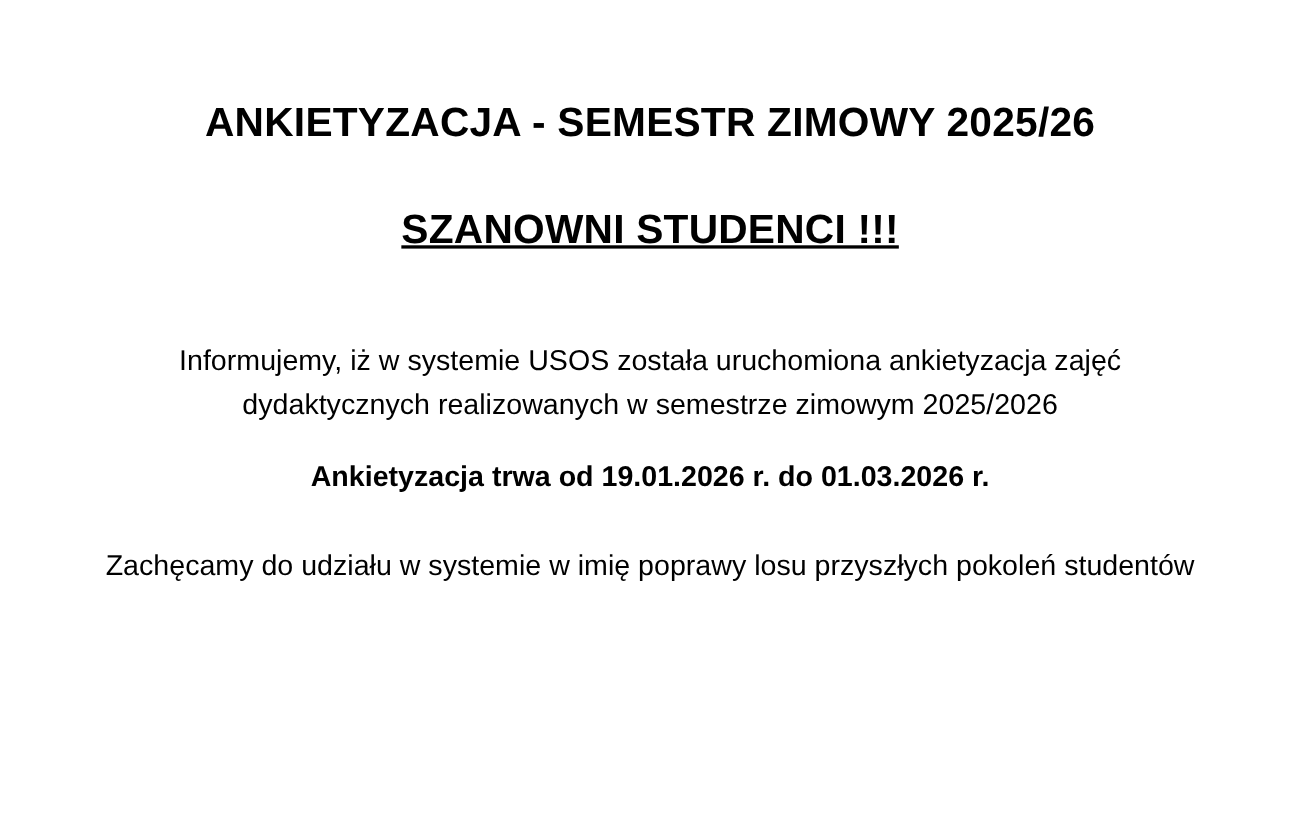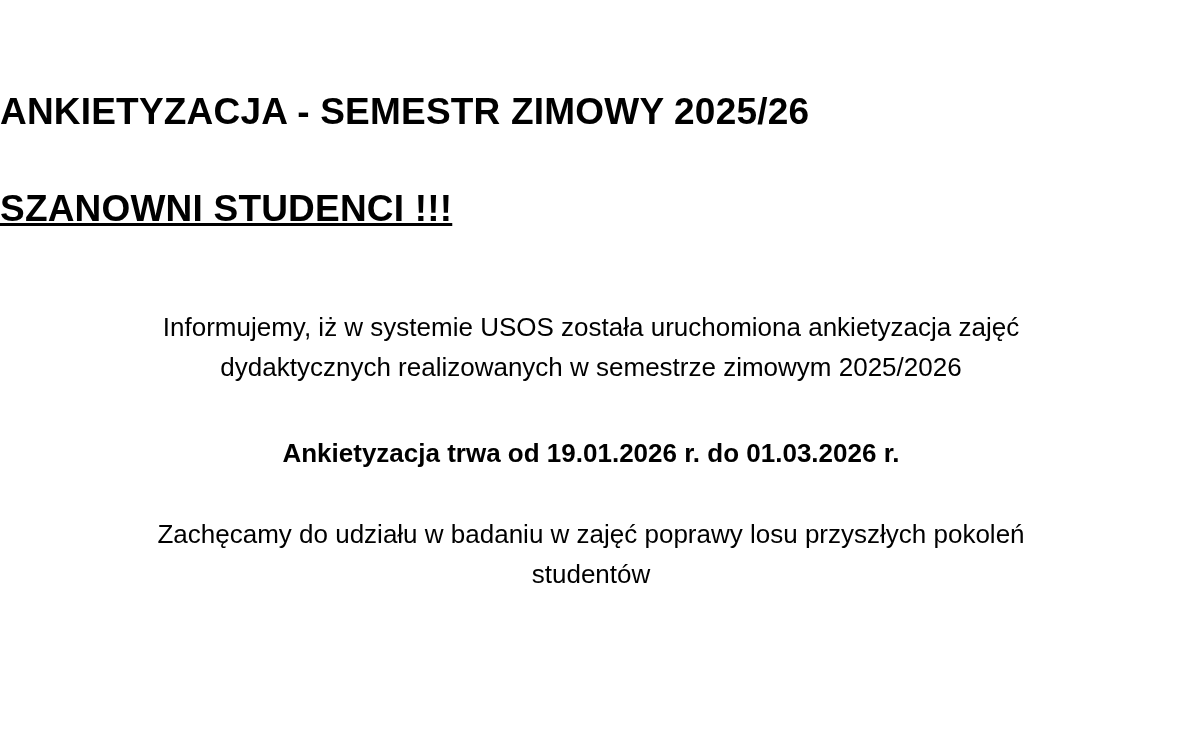--- a/index.html
+++ b/index.html
@@ -18,21 +18,21 @@
     width: 1182px;
     height: 740px;
     box-sizing: border-box;
     display: flex;
     flex-direction: column;
     align-items: center;
     padding-top: 88px;
   }
   .headline-block {
     width: 100%;
-    text-align: left;
+    text-align: center;
   }
   .headline {
     font-size: 37px;
     font-weight: bold;
     letter-spacing: 0.2px;
     line-height: 1.28;
     margin: 0;
   }
   .headline.second {
     margin-top: 50px;
@@ -47,21 +47,20 @@
     font-size: 26px;
     line-height: 1.55;
     margin: 0;
     padding: 0 96px;
   }
   .para.intro {
     font-weight: normal;
   }
   .para.bold {
     font-weight: bold;
-    margin-top: 20px;
   }
   .spacer-sm {
     height: 20px;
   }
   .spacer-md {
     height: 26px;
   }
 </style>
 </head>
 <body>
@@ -72,16 +71,16 @@
     <h1 class="headline">ANKIETYZACJA - SEMESTR ZIMOWY 2025/26</h1>
     <h1 class="headline second">SZANOWNI STUDENCI !!!</h1>
   </div>
 
   <div class="body-block">
     <p class="para intro">Informujemy, iż w systemie USOS została uruchomiona ankietyzacja zajęć dydaktycznych realizowanych w semestrze zimowym 2025/2026</p>
     <div class="spacer-md"></div>
     <p class="para bold">Ankietyzacja trwa od 19.01.2026 r. do 01.03.2026 r.</p>
     <div class="spacer-sm"></div>
     <div class="spacer-sm"></div>
-    <p class="para intro">Zachęcamy do udziału w badaniu w zajęć poprawy losu przyszłych pokoleń studentów</p>
+    <p class="para intro">Zachęcamy do udziału w systemie w imię poprawy losu przyszłych pokoleń studentów</p>
   </div>
 
 </div>
 
 </body></html>

